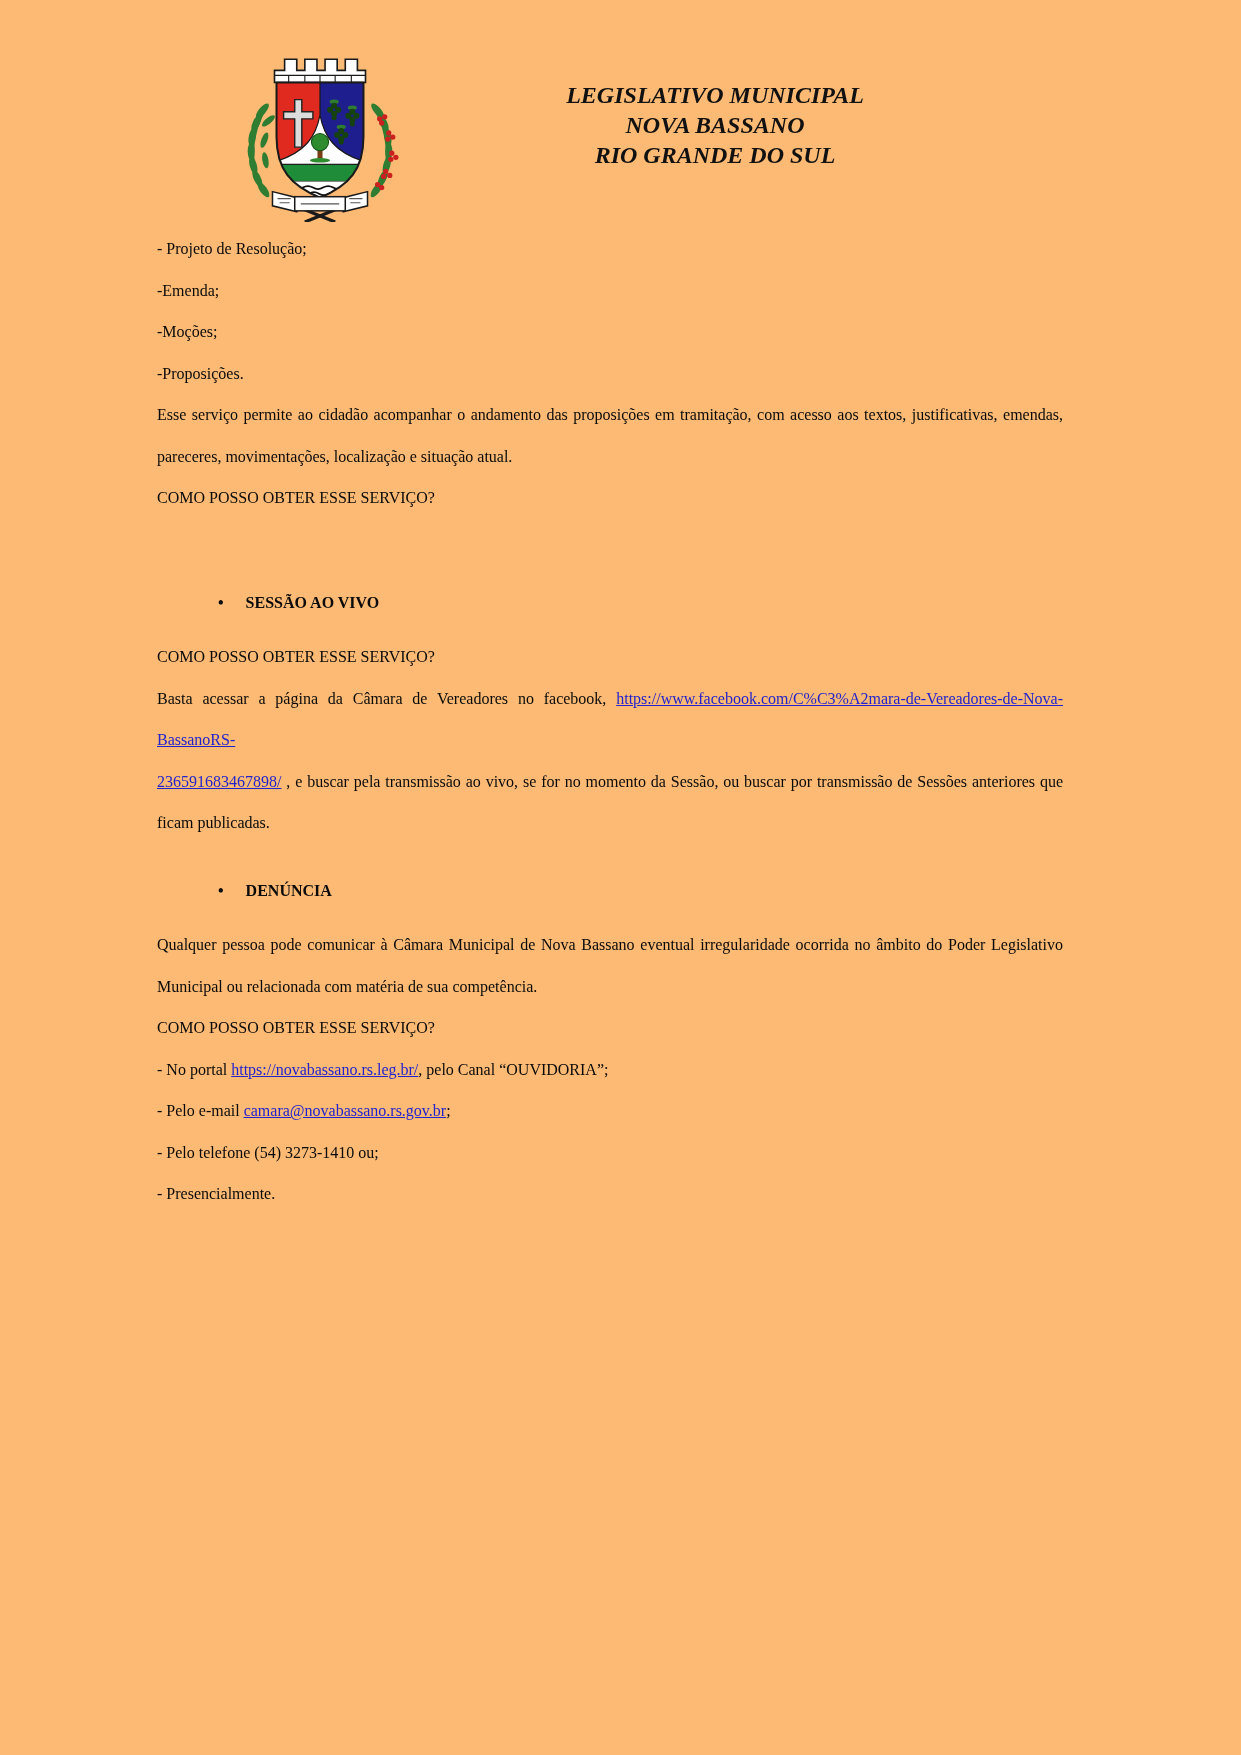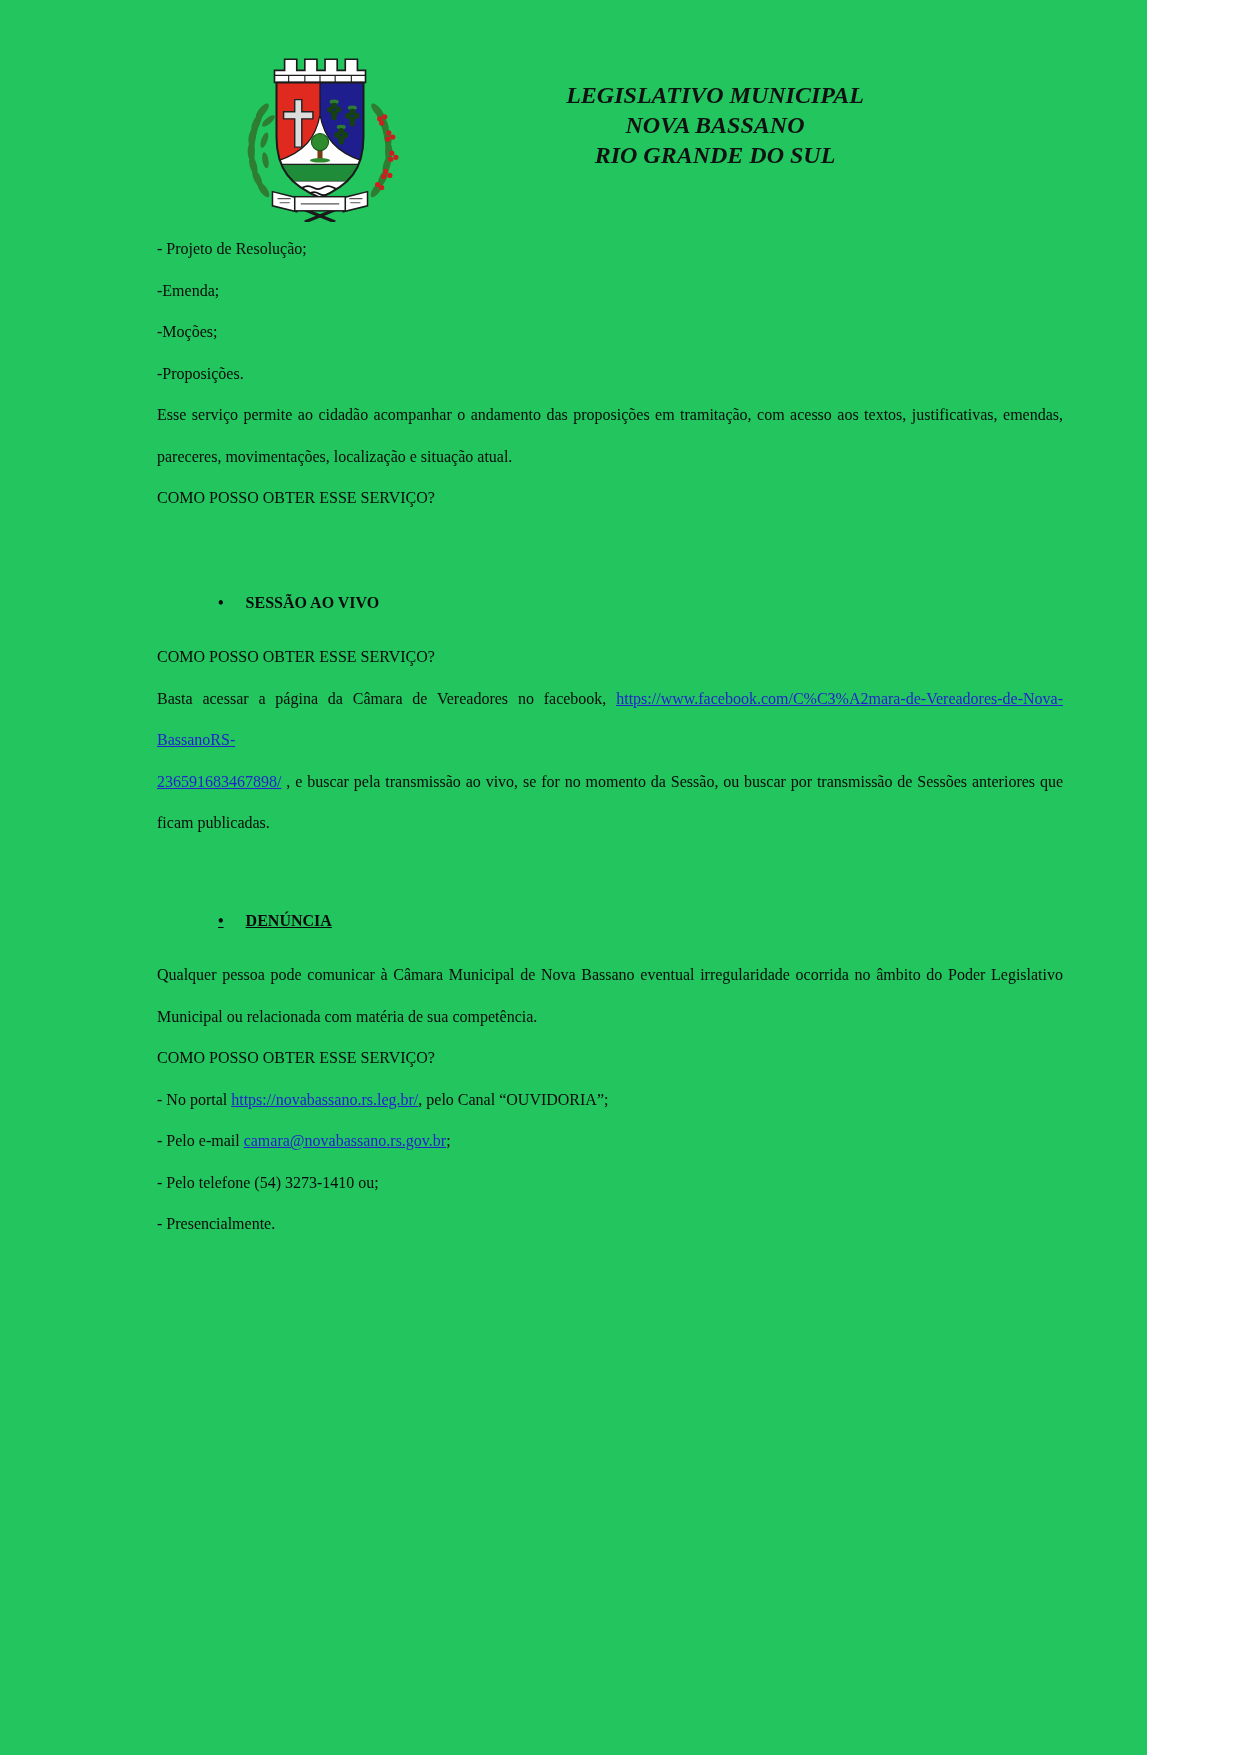--- a/index.html
+++ b/index.html
@@ -1,17 +1,17 @@
 <!DOCTYPE html>
 <html lang="pt-BR"><head>
 <meta charset="utf-8">
 <style>
   html,body { margin:0; padding:0; background:#ffffff; }
   .page {
-    position:relative; width:1147px; height:1755px; background:#22c55e;
+    position:relative; width:1241px; height:1755px; background:#fdba74;
     font-family:"Liberation Serif","DejaVu Serif",serif; color:#0a0a0a;
     overflow:hidden;
   }
   
   .crest { position:absolute; left:228px; top:44px; width:184px; height:178px; }
   .header-title {
     position:absolute; left:495px; top:80px; width:440px;
     text-align:center; font-weight:bold; font-style:italic;
     font-size:24px; line-height:30px; color:#111;
   }
@@ -20,21 +20,21 @@
     position:absolute; left:157px; top:228px; width:906px;
     font-size:16px; line-height:41.5px;
   }
   .line { margin:0; }
   p.just { margin:0; text-align:justify; }
   a.doc-link {
     color:#2323cc; text-decoration:underline; cursor:pointer;
     overflow-wrap:anywhere;
   }
   .section-heading { margin:63px 0 13px 0; padding-left:61px; font-weight:bold; }
-  .section-heading.tight { margin-top:56px;text-decoration:underline; }
+  .section-heading.tight { margin-top:26px; }
   .section-heading .bullet { font-weight:bold; }
   .section-heading .label { margin-left:22px; }
 </style>
 </head>
 <body>
 
 <div class="page">
 
   <svg class="crest" viewBox="0 0 182 176" aria-hidden="true">
 

